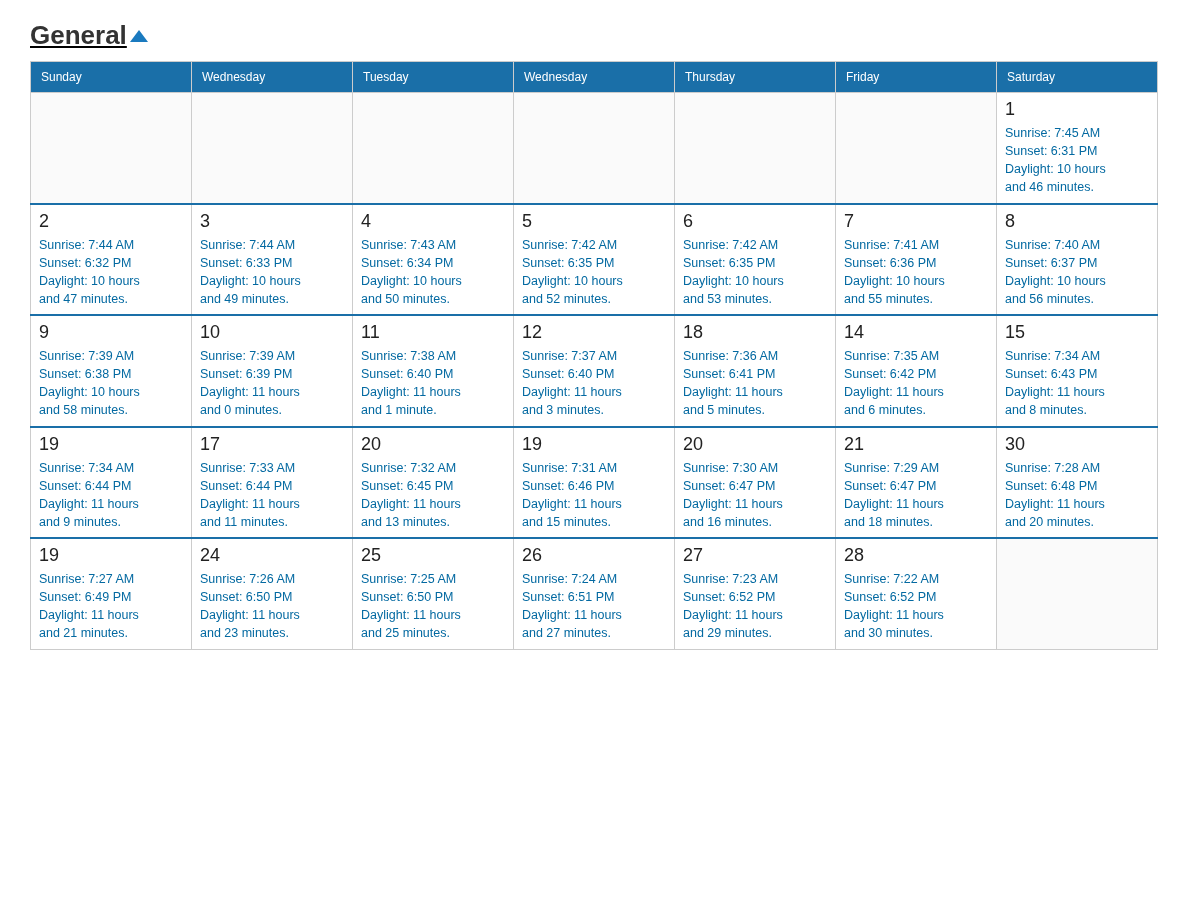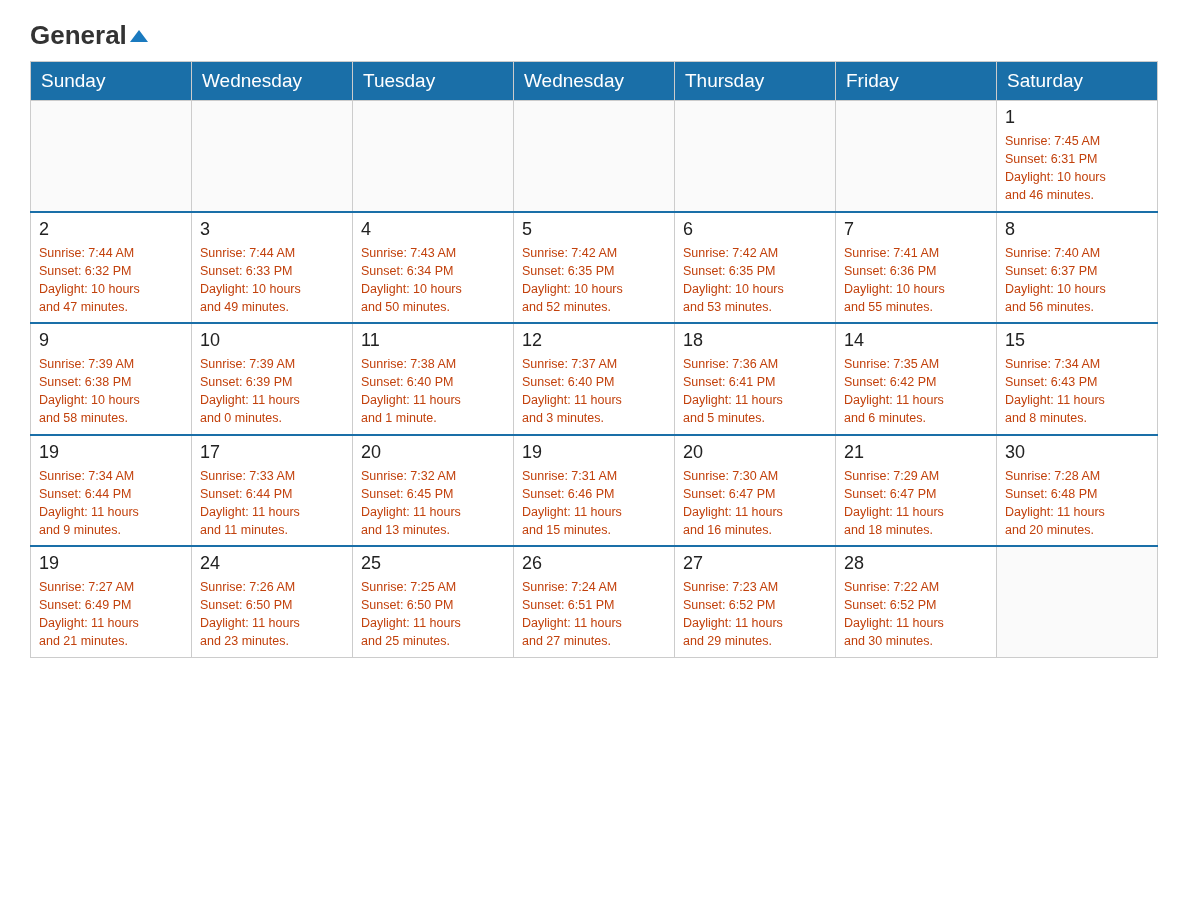--- a/index.html
+++ b/index.html
@@ -13,20 +13,21 @@
     .header {
       display: flex;
       justify-content: space-between;
       align-items: flex-start;
       margin-bottom: 10px;
     }
     .logo {
       display: flex;
       flex-direction: column;
       align-items: flex-start;
+      text-decoration: underline;
     }
     .logo-text {
       font-size: 26px;
       font-weight: bold;
       color: #333;
     }
     .logo-text span.general { color: #333; }
     .logo-row {
       display: flex;
       align-items: center;
@@ -52,21 +53,21 @@
       margin-top: 4px;
     }
     .calendar {
       width: 100%;
       border-collapse: collapse;
       margin-top: 10px;
     }
     .calendar th {
       background-color: #1a6fa8;
       color: #fff;
-      font-size: 19px;
+      font-size: 12px;
       font-weight: normal;
       padding: 8px 10px;
       text-align: left;
       border: 1px solid #ccc;
     }
     .calendar td {
       vertical-align: top;
       border: 1px solid #ccc;
       padding: 6px 8px;
       width: calc(100% / 7);
@@ -78,21 +79,21 @@
       background: #fafafa;
     }
     .day-number {
       font-size: 18px;
       font-weight: normal;
       color: #222;
       margin-bottom: 4px;
     }
     .day-info {
       font-size: 12.5px;
-      color: #c2410c;
+      color: #0369a1;
       line-height: 1.45;
     }
     .row-separator td {
       border-top: 2px solid #1a6fa8;
     }
   </style>
 </head>
 <body>
 
 <div class="header">

